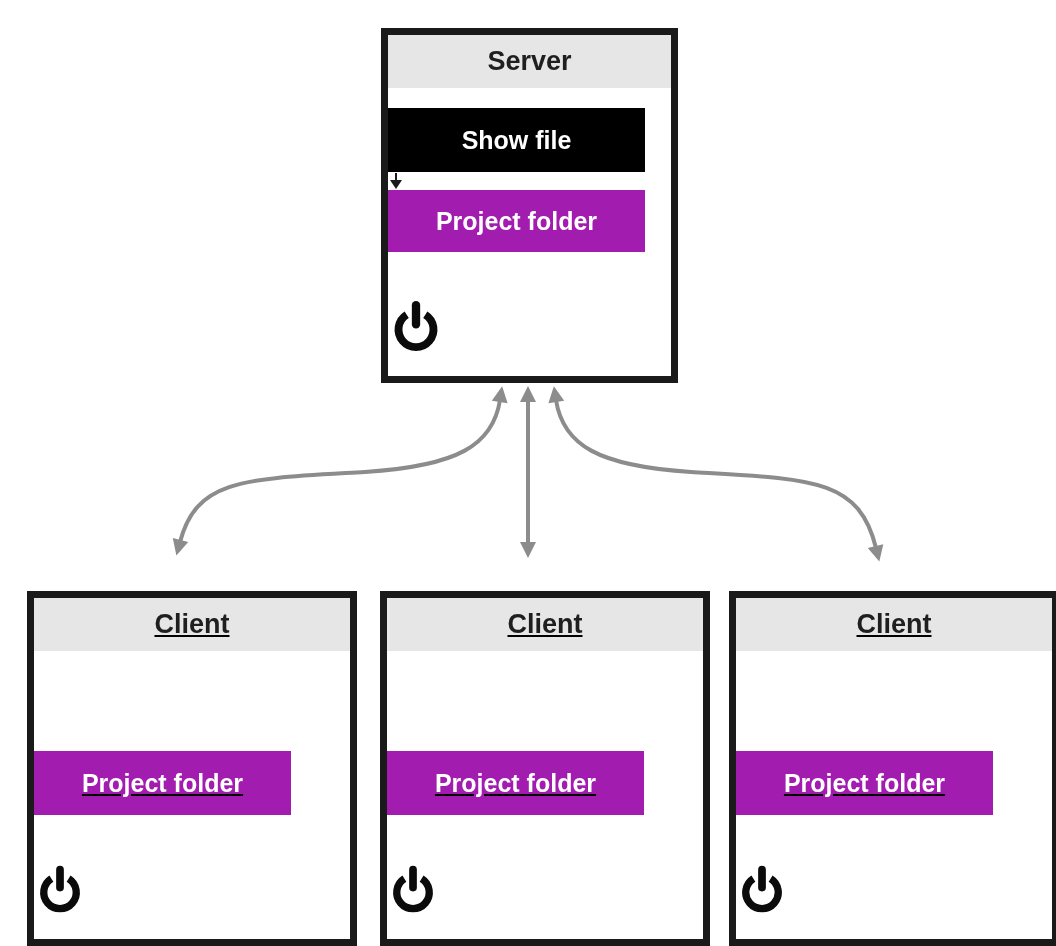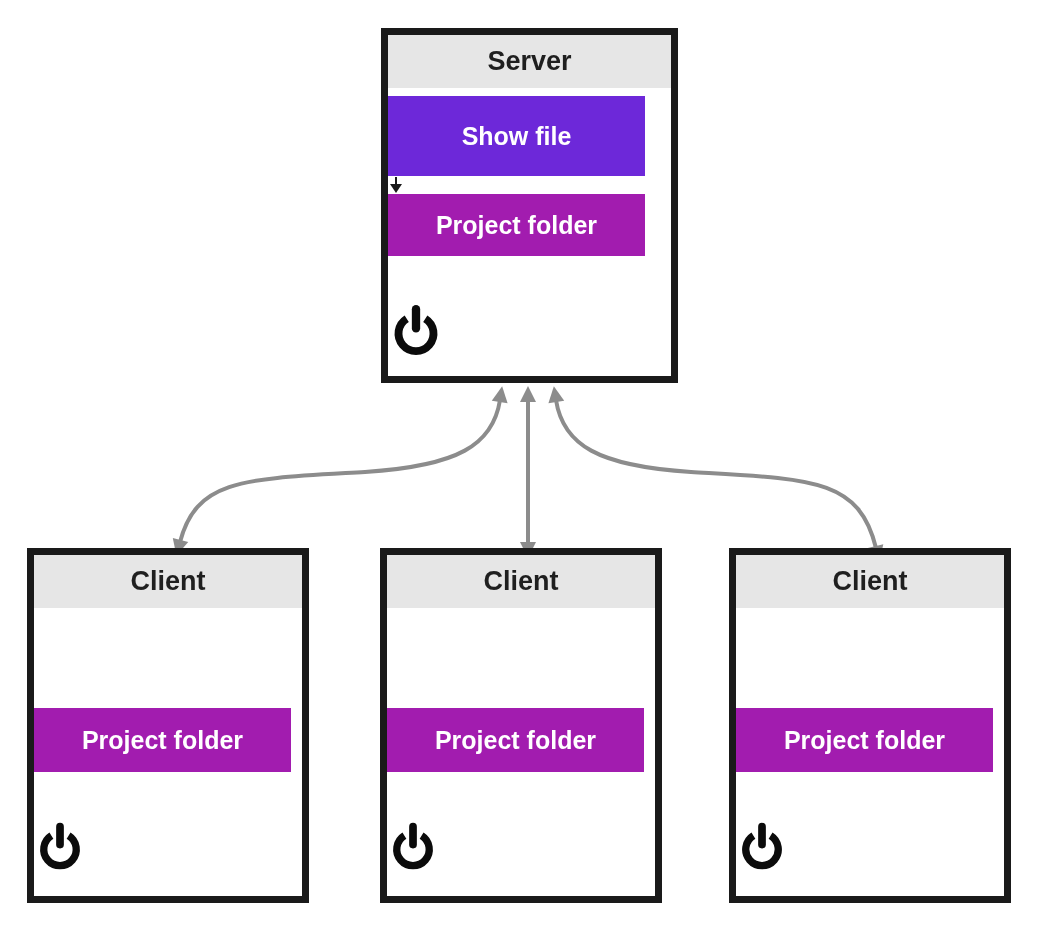--- a/index.html
+++ b/index.html
@@ -24,21 +24,21 @@
   .node {
     position: absolute;
     border: 7px solid #1a1a1a;
     background: #ffffff;
     box-sizing: border-box;
     display: flex;
     flex-direction: column;
     align-items: flex-start;
   }
   .node-server { left: 381px; top: 28px; width: 297px; height: 355px; }
-  .node-client { top: 548px; width: 282px; height: 355px; }
+  .node-client { top: 591px; width: 330px; height: 355px; text-decoration: underline; }
   .node-client.c0 { left: 27px; }
   .node-client.c1 { left: 380px; }
   .node-client.c2 { left: 729px; }
   .node-header {
     width: 100%;
     height: 53px;
     background: #e6e6e6;
     display: flex;
     align-items: center;
     justify-content: center;
@@ -51,23 +51,23 @@
     width: 257px;
     display: flex;
     align-items: center;
     justify-content: center;
     color: #ffffff;
     font-size: 25px;
     font-weight: bold;
     flex: 0 0 auto;
   }
   .btn-showfile {
-    height: 80px;
-    margin-top: 8px;
-    background: #6d28d9;
+    height: 64px;
+    margin-top: 20px;
+    background: #000000;
   }
   .btn-projectfolder {
     height: 62px;
     background: #a21caf;
   }
   .node-server .btn-projectfolder { height: 62px; }
   .node-client .btn-projectfolder { height: 64px; margin-top: 100px; }
   .flow-arrow {
     height: 18px;
     flex: 0 0 auto;

